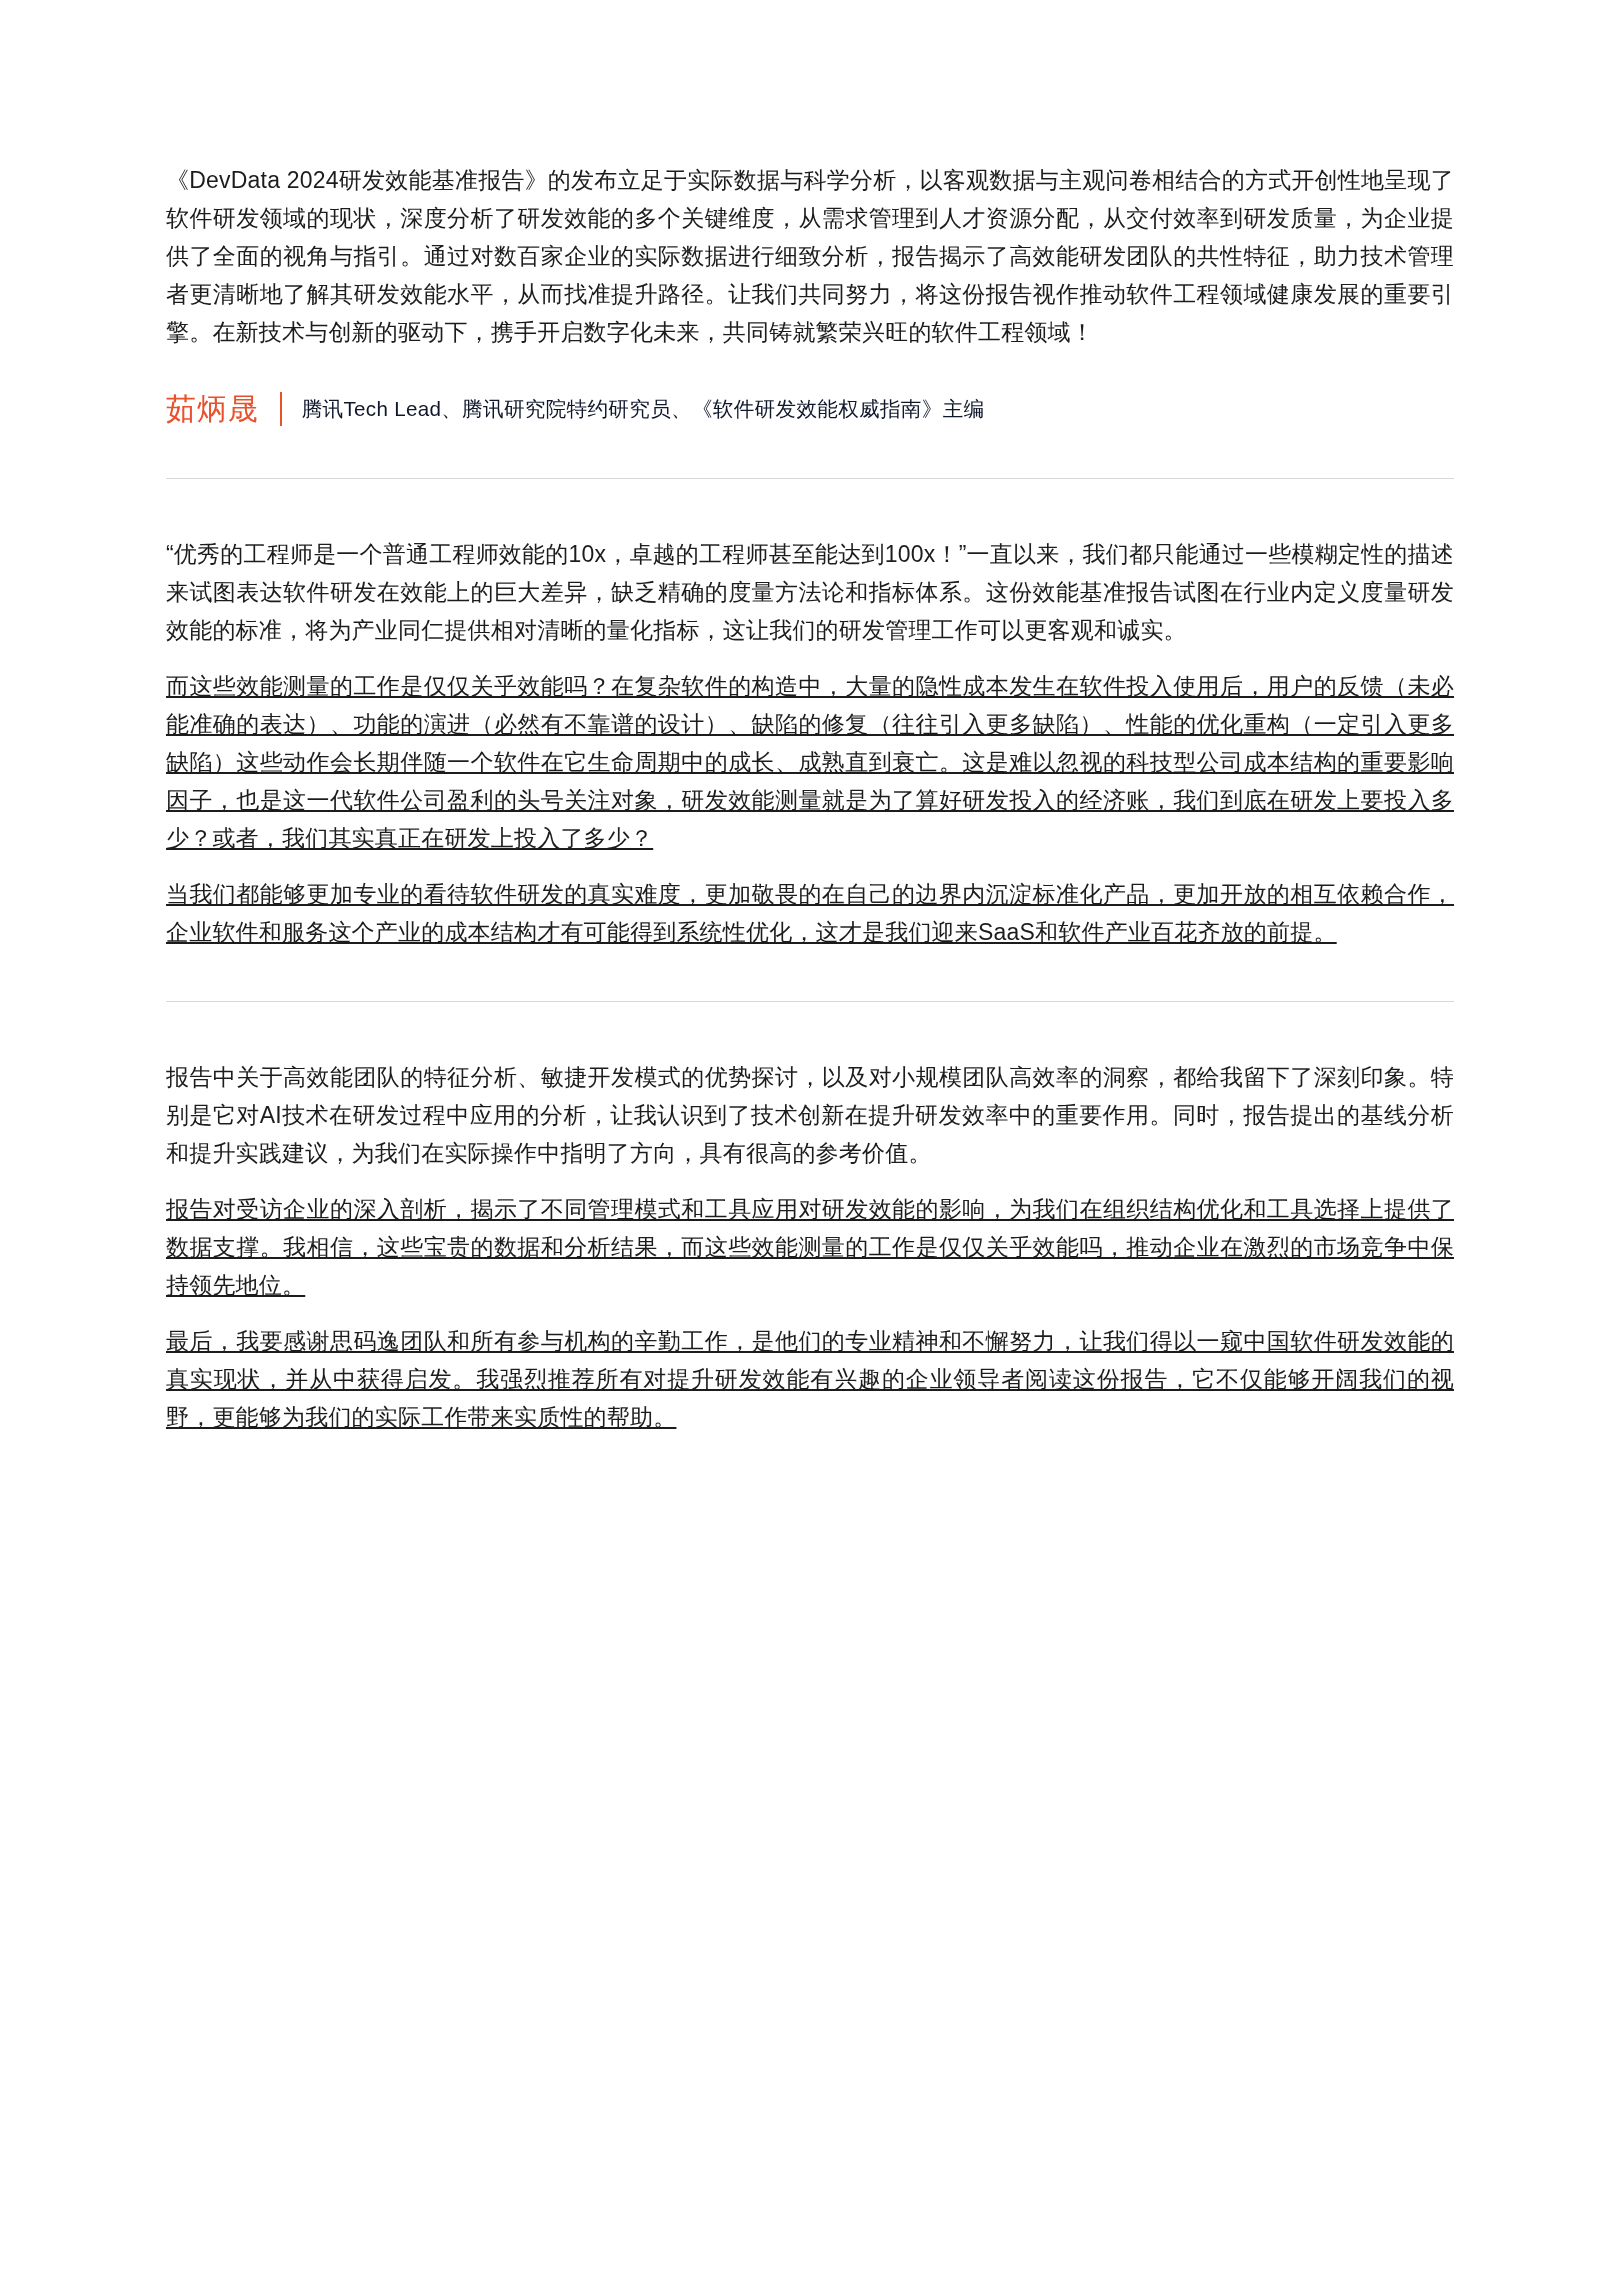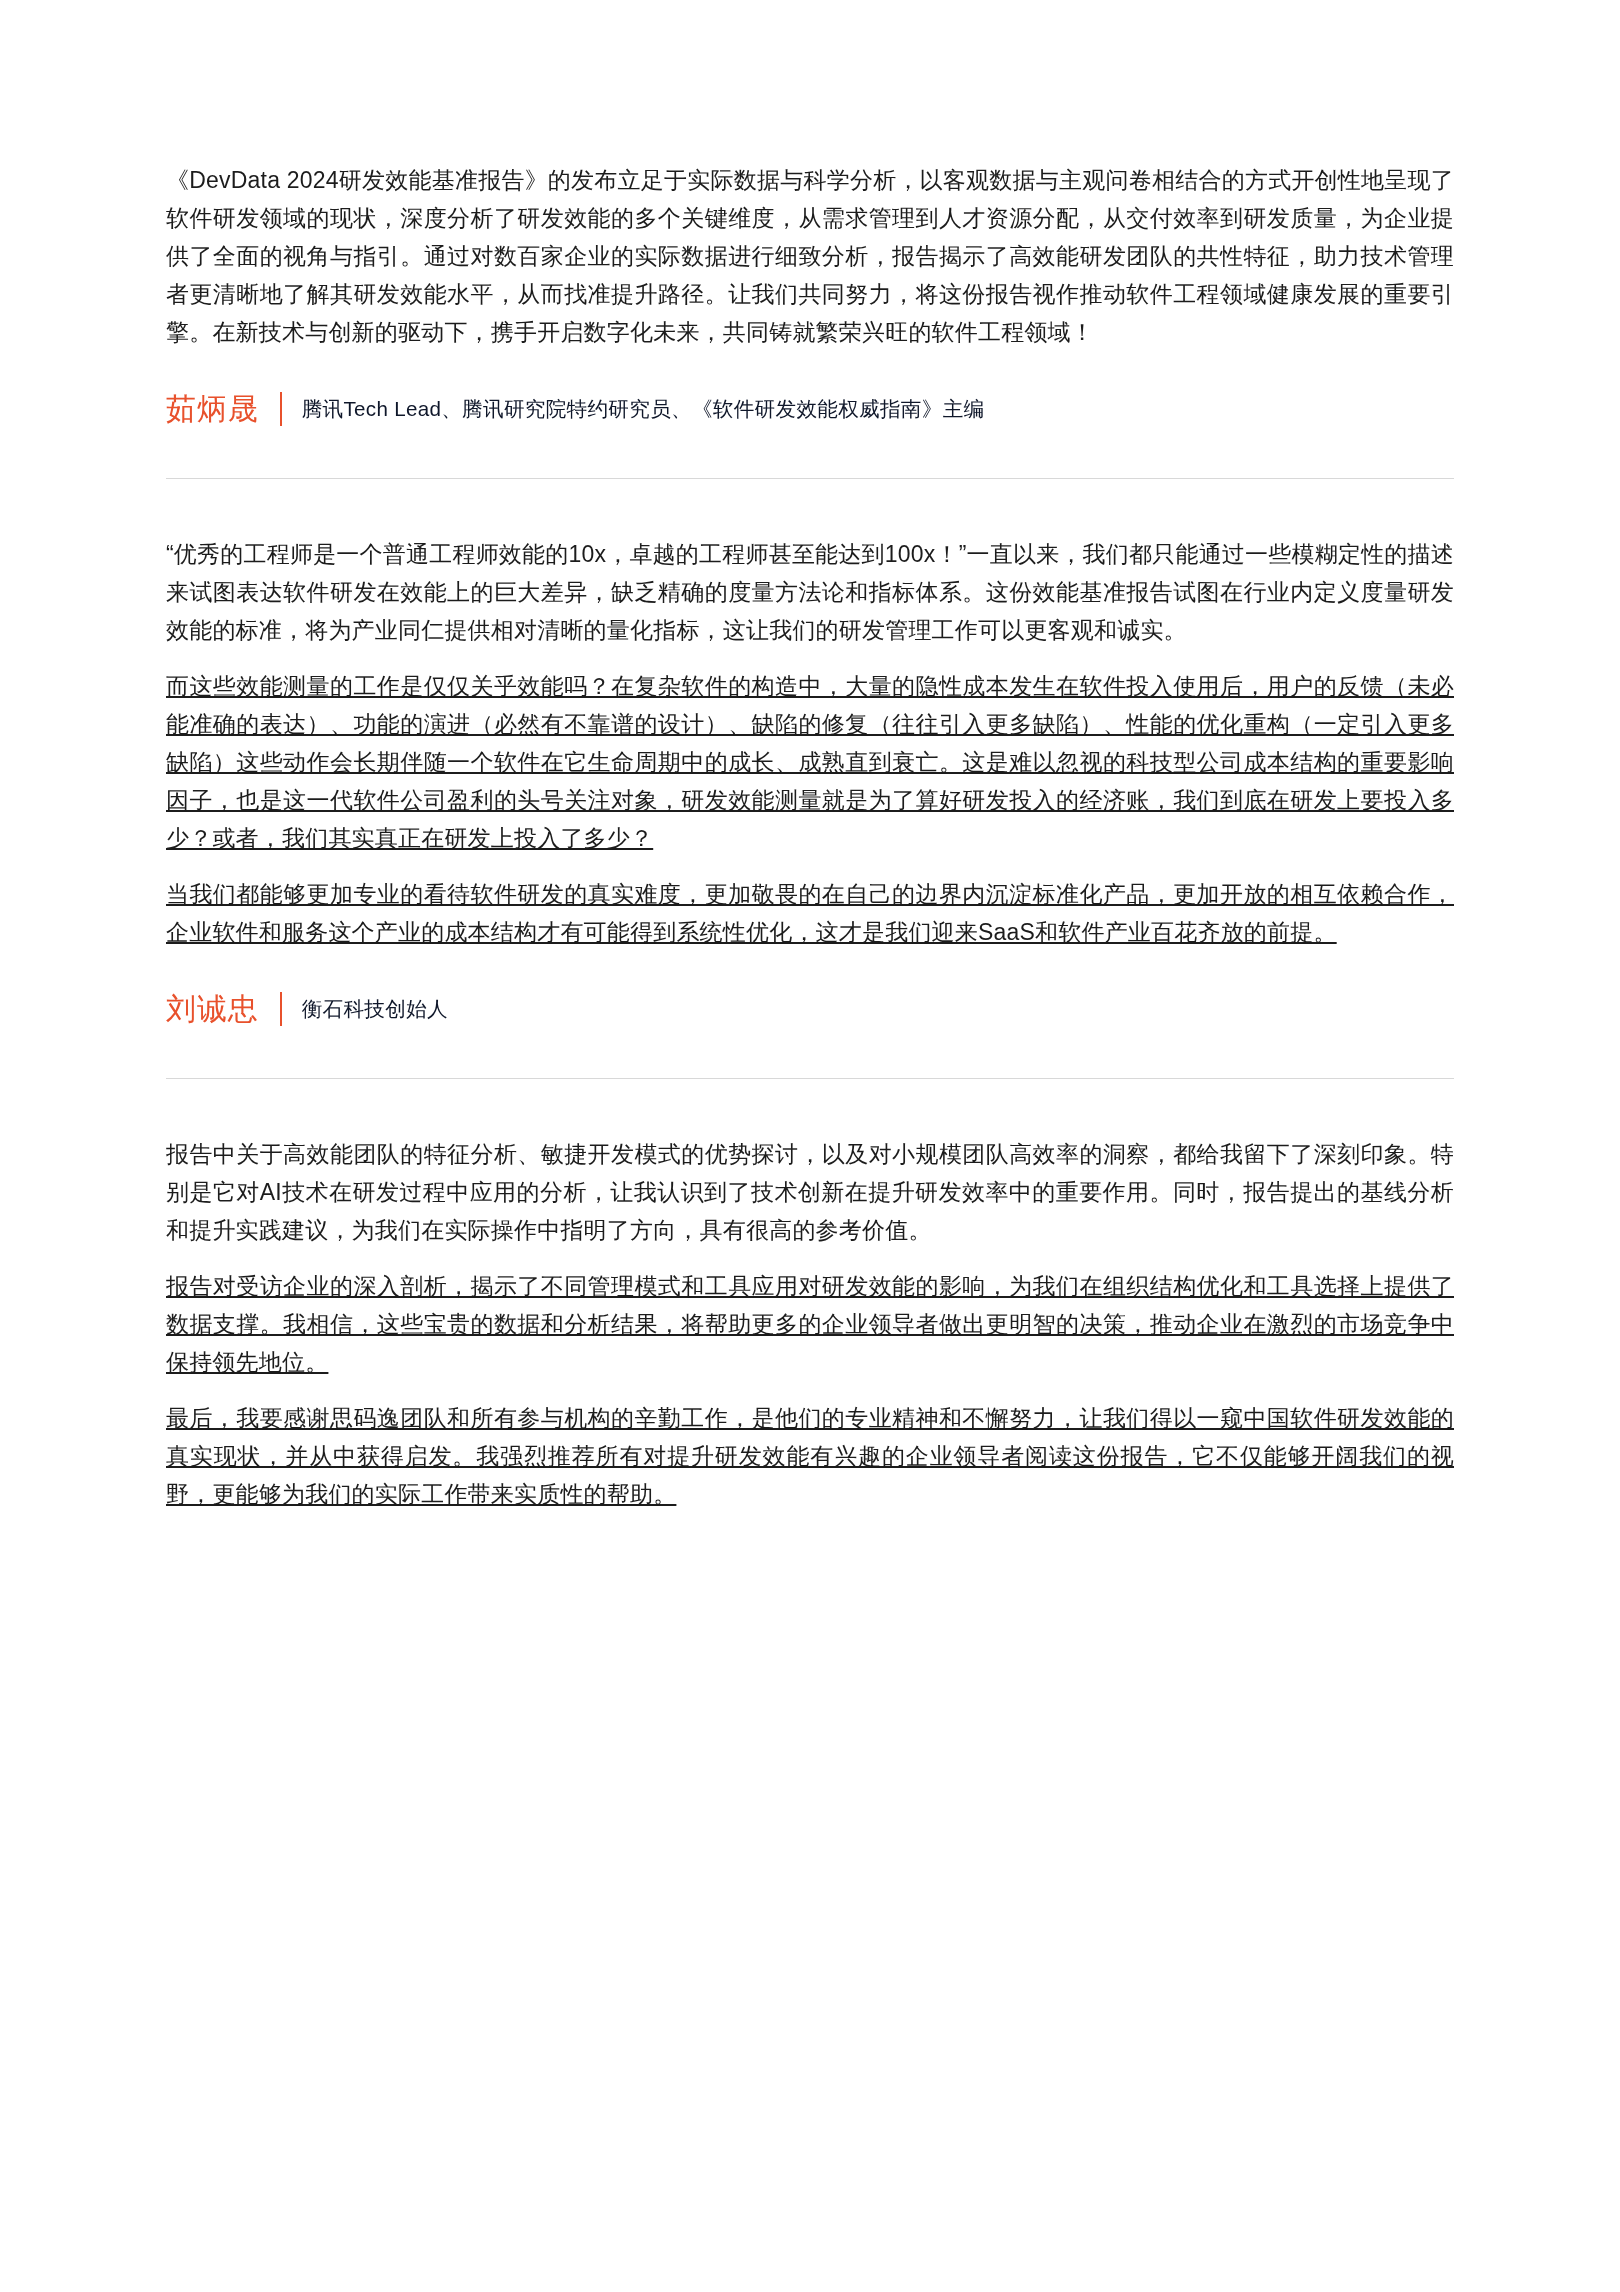--- a/index.html
+++ b/index.html
@@ -96,31 +96,26 @@
       </div>
       <div class="divider"></div>
     </div>
 
     <div class="section-gap"></div>
 
     <div class="section">
       <p class="para">“优秀的工程师是一个普通工程师效能的10x，卓越的工程师甚至能达到100x！”一直以来，我们都只能通过一些模糊定性的描述来试图表达软件研发在效能上的巨大差异，缺乏精确的度量方法论和指标体系。这份效能基准报告试图在行业内定义度量研发效能的标准，将为产业同仁提供相对清晰的量化指标，这让我们的研发管理工作可以更客观和诚实。</p>
       <p class="para">而这些效能测量的工作是仅仅关乎效能吗？在复杂软件的构造中，大量的隐性成本发生在软件投入使用后，用户的反馈（未必能准确的表达）、功能的演进（必然有不靠谱的设计）、缺陷的修复（往往引入更多缺陷）、性能的优化重构（一定引入更多缺陷）这些动作会长期伴随一个软件在它生命周期中的成长、成熟直到衰亡。这是难以忽视的科技型公司成本结构的重要影响因子，也是这一代软件公司盈利的头号关注对象，研发效能测量就是为了算好研发投入的经济账，我们到底在研发上要投入多少？或者，我们其实真正在研发上投入了多少？</p>
       <p class="para">当我们都能够更加专业的看待软件研发的真实难度，更加敬畏的在自己的边界内沉淀标准化产品，更加开放的相互依赖合作，企业软件和服务这个产业的成本结构才有可能得到系统性优化，这才是我们迎来SaaS和软件产业百花齐放的前提。</p>
-      <div class="attrib">
-        <span class="attrib-name">刘诚忠</span>
-        <span class="attrib-sep"></span>
-        <span class="attrib-role">衡石科技创始人</span>
-      </div>
       <div class="divider"></div>
     </div>
 
     <div class="section-gap"></div>
 
     <div class="section">
       <p class="para">报告中关于高效能团队的特征分析、敏捷开发模式的优势探讨，以及对小规模团队高效率的洞察，都给我留下了深刻印象。特别是它对AI技术在研发过程中应用的分析，让我认识到了技术创新在提升研发效率中的重要作用。同时，报告提出的基线分析和提升实践建议，为我们在实际操作中指明了方向，具有很高的参考价值。</p>
-      <p class="para">报告对受访企业的深入剖析，揭示了不同管理模式和工具应用对研发效能的影响，为我们在组织结构优化和工具选择上提供了数据支撑。我相信，这些宝贵的数据和分析结果，将帮助更多的企业领导者做出更明智的决策，推动企业在激烈的市场竞争中保持领先地位。</p>
+      <p class="para">报告对受访企业的深入剖析，揭示了不同管理模式和工具应用对研发效能的影响，为我们在组织结构优化和工具选择上提供了数据支撑。我相信，这些宝贵的数据和分析结果，而这些效能测量的工作是仅仅关乎效能吗，推动企业在激烈的市场竞争中保持领先地位。</p>
       <p class="para">最后，我要感谢思码逸团队和所有参与机构的辛勤工作，是他们的专业精神和不懈努力，让我们得以一窥中国软件研发效能的真实现状，并从中获得启发。我强烈推荐所有对提升研发效能有兴趣的企业领导者阅读这份报告，它不仅能够开阔我们的视野，更能够为我们的实际工作带来实质性的帮助。</p>
     </div>
 
   </div>
 </div>
 
 
 </body></html>

